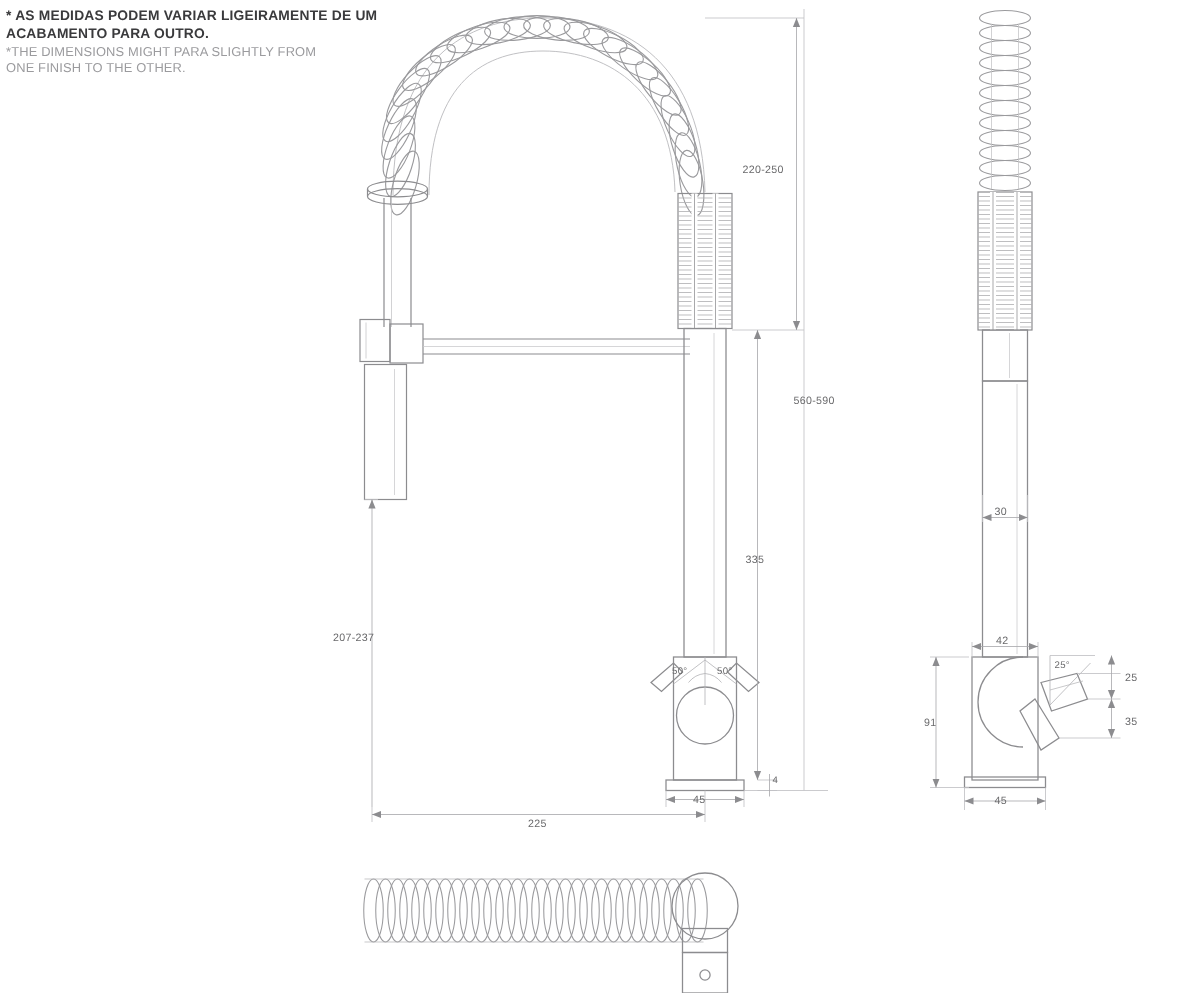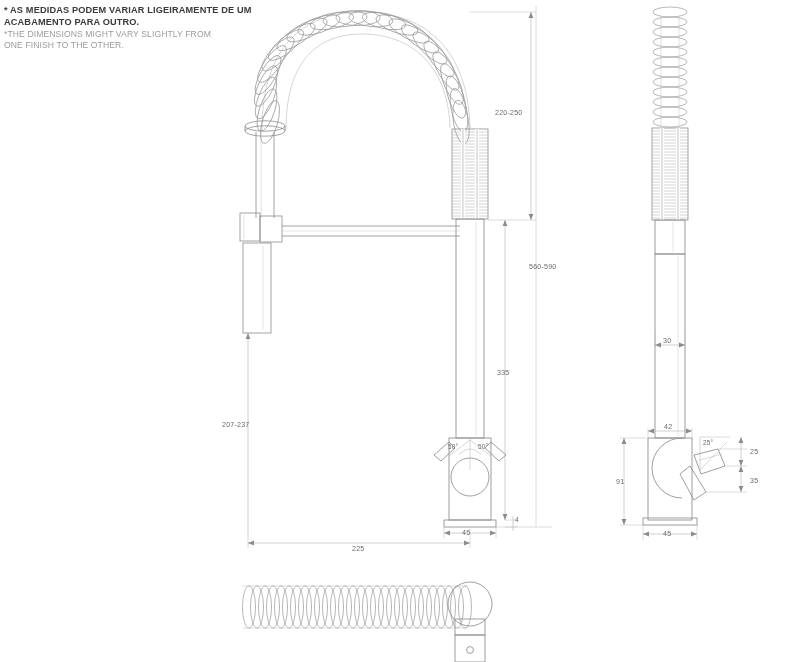--- a/index.html
+++ b/index.html
@@ -28,21 +28,21 @@
   .dimtext.small{font-size:6.4px;}
 </style>
 </head>
 <body>
 
 <div id="stage">
 
   <div class="notes">
     <p class="note-pt">* AS MEDIDAS PODEM VARIAR LIGEIRAMENTE DE UM
 ACABAMENTO PARA OUTRO.</p>
-    <p class="note-en">*THE DIMENSIONS MIGHT VARY SLIGHTLY FROM
+    <p class="note-en">*THE DIMENSIONS MIGHT PARA SLIGHTLY FROM
 ONE FINISH TO THE OTHER.</p>
   </div>
 
   <svg width="800" height="662" viewBox="0 0 800 662">
     <defs>
       <marker id="ah" markerWidth="7" markerHeight="7" refX="6" refY="3" orient="auto" markerUnits="userSpaceOnUse">
         <path d="M0,0.6 L6,3 L0,5.4 z" fill="#8c8c8f"></path>
       </marker>
       <marker id="ahr" markerWidth="7" markerHeight="7" refX="1" refY="3" orient="auto" markerUnits="userSpaceOnUse">
         <path d="M7,0.6 L1,3 L7,5.4 z" fill="#8c8c8f"></path>

